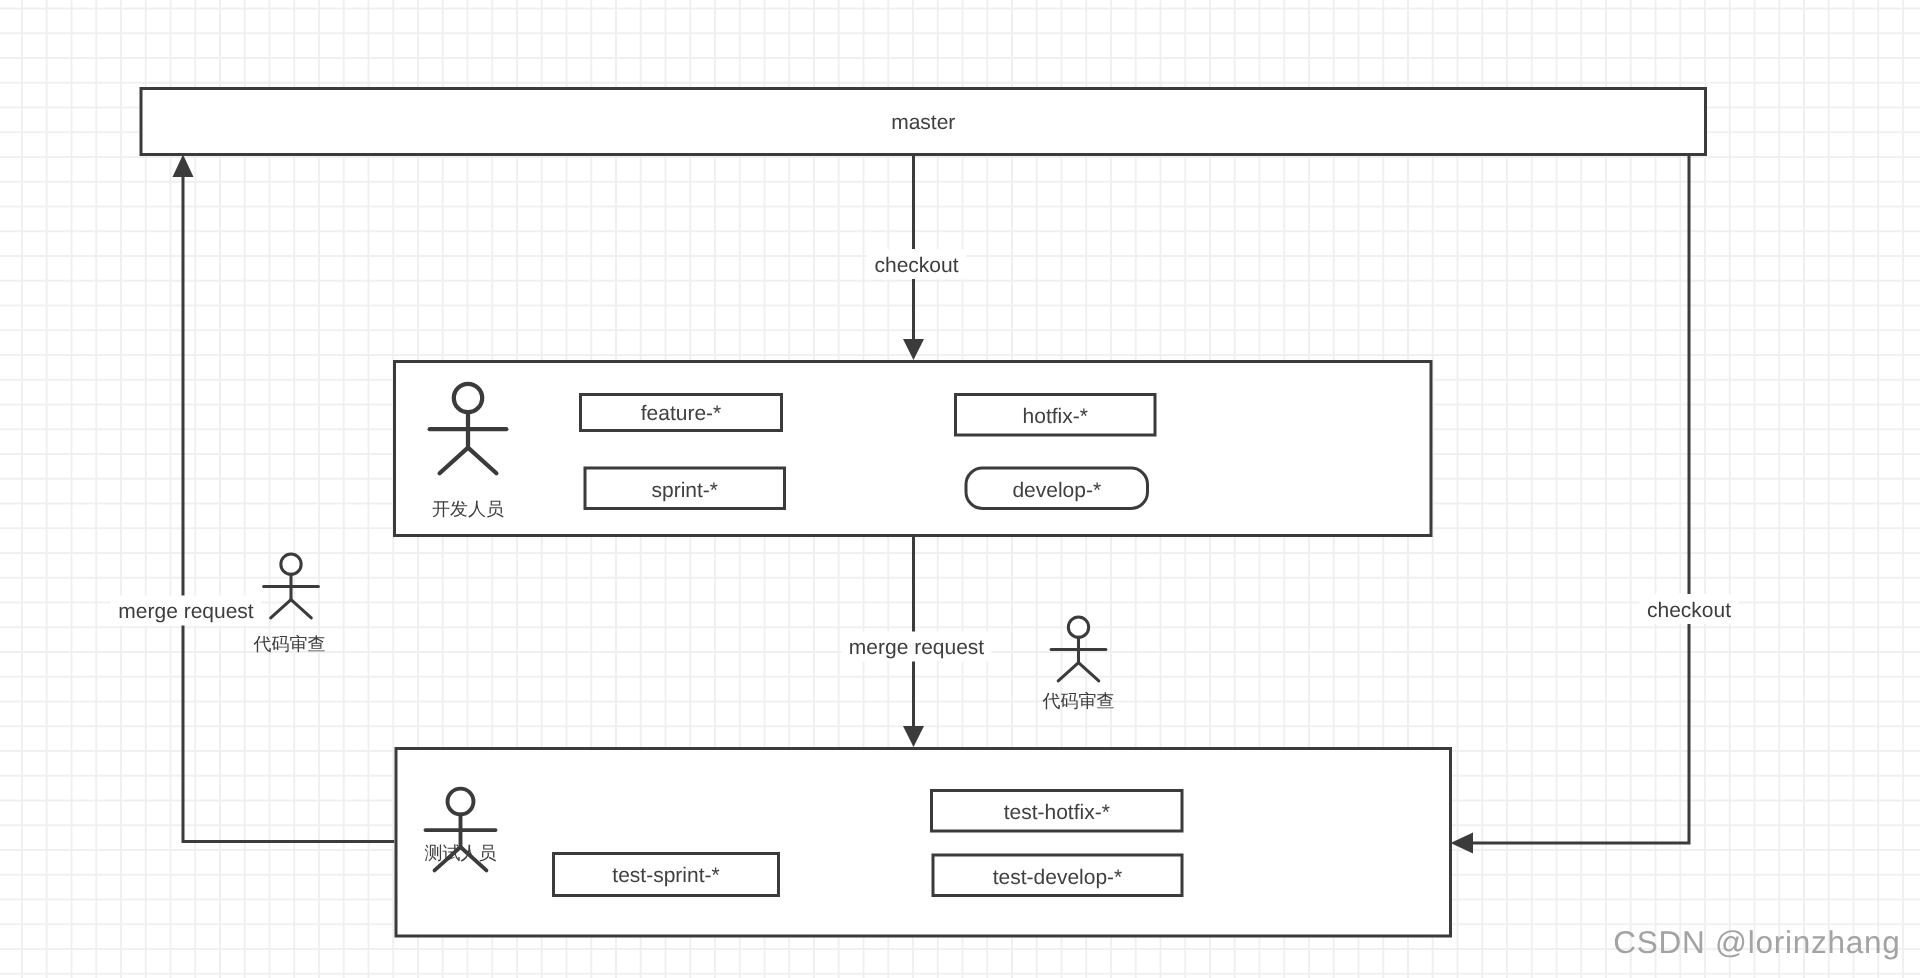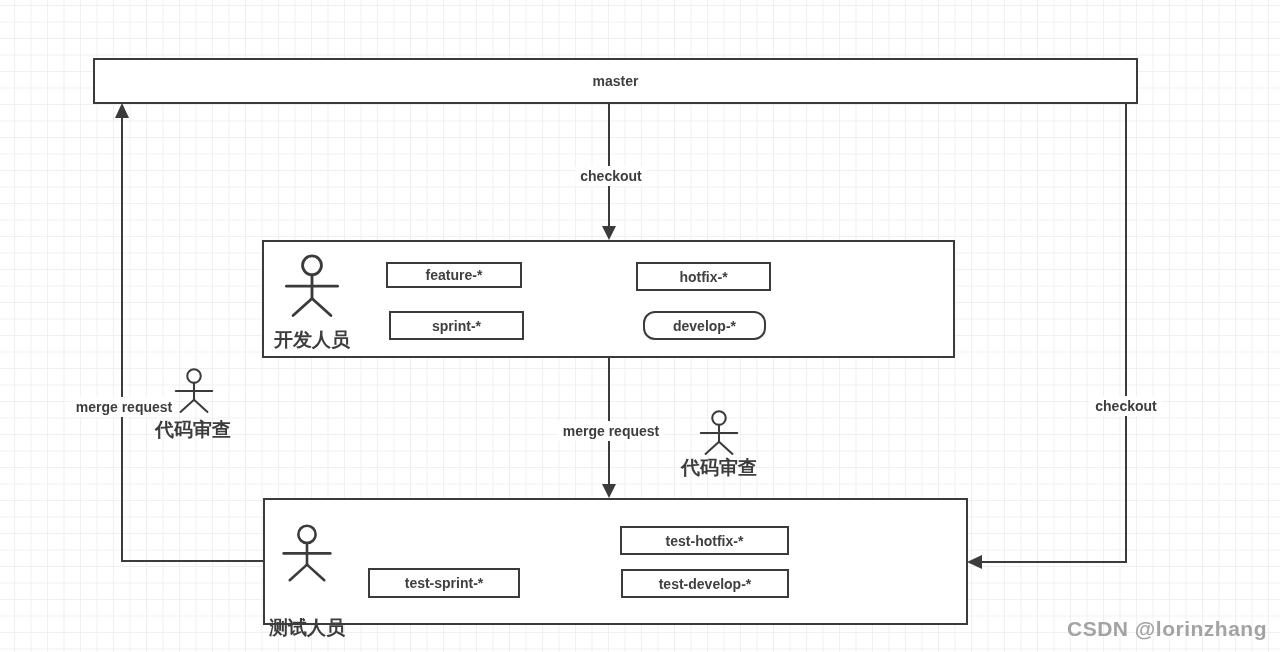--- a/index.html
+++ b/index.html
@@ -11,21 +11,20 @@
     width: 1280px;
     height: 652px;
     overflow: hidden;
     background-color: #ffffff;
     background-image:
       linear-gradient(#f0f0f0 1px, transparent 1px),
       linear-gradient(90deg, #f0f0f0 1px, transparent 1px);
     background-size: 16.5px 16.5px;
     background-position: 14px 5px;
     color: #333333;
-    font-weight: bold;
   }
 
   .overlay {
     position: absolute;
     left: 0; top: 0;
     width: 1280px; height: 652px;
     pointer-events: none;
   }
 
   .node, .group, .branch {
@@ -60,25 +59,25 @@
   .actor { position: absolute; }
   .actor-dev      { left: 283px; top: 254px; width: 58px; height: 70px; }
   .actor-test     { left: 278px; top: 524px; width: 58px; height: 64px; }
   .actor-rev-left { left: 173px; top: 368px; width: 42px; height: 50px; }
   .actor-rev-mid  { left: 698px; top: 410px; width: 42px; height: 50px; }
 
   .label {
     position: absolute;
     transform: translate(-50%, -50%);
     white-space: nowrap;
-    font-size: 19px;
+    font-size: 12px;
     color: #3d3d3d;
   }
   .actor-label-dev  { left: 312px; top: 340px; }
-  .actor-label-test { left: 307px; top: 628px; }
+  .actor-label-test { left: 307px; top: 569px; }
   .rev-label-left   { left: 193px; top: 430px; }
   .rev-label-mid    { left: 719px; top: 468px; }
 
   .edge-label {
     position: absolute;
     transform: translate(-50%, -50%);
     white-space: nowrap;
     font-size: 14px;
     color: #3d3d3d;
     background: #ffffff;

